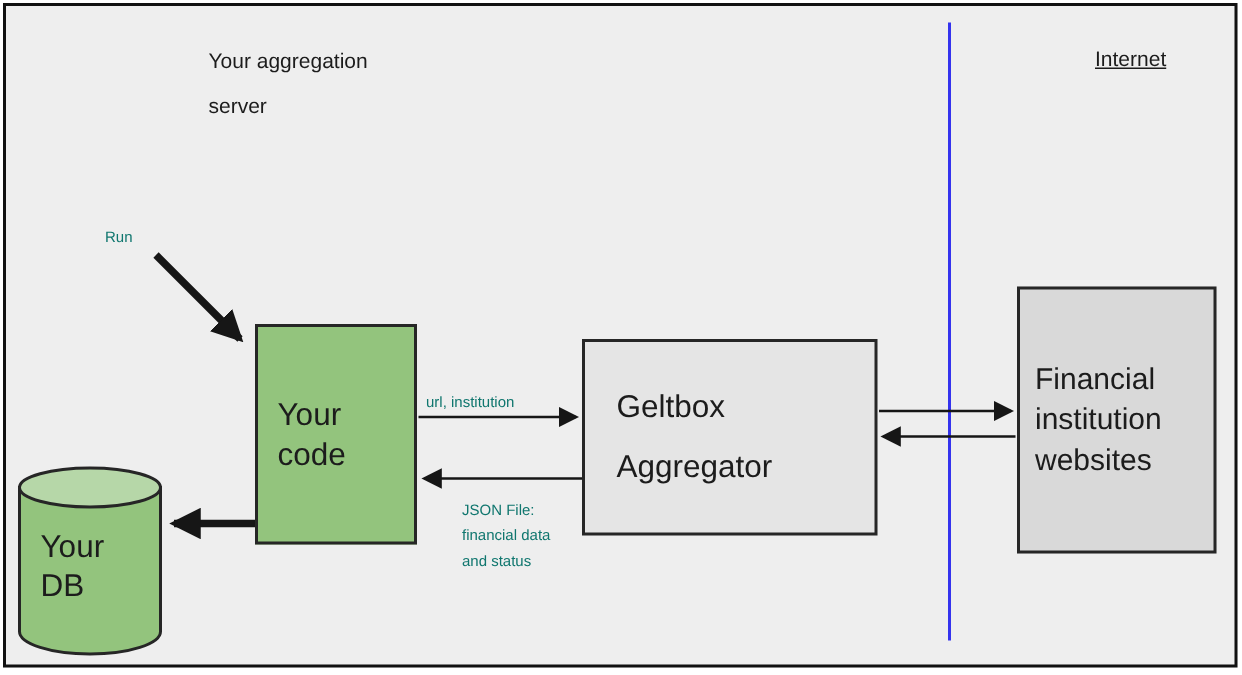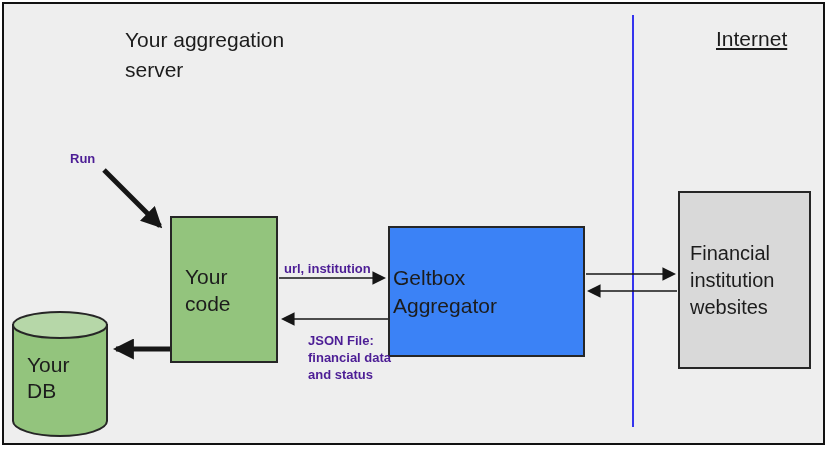--- a/index.html
+++ b/index.html
@@ -13,24 +13,25 @@
   }
   .frame {
     position: absolute;
     left: 2px; top: 2px;
     width: 819px; height: 439px;
     border: 2px solid #111111;
     background: #eeeeee;
   }
   .zone-title {
     position: absolute;
-    font-size: 21px;
+    font-size: 14px;
     line-height: 30px;
     white-space: pre-line;
     color: #1c1c1c;
+    margin-left: 14px;
   }
   #zone-title-left { left: 125px; top: 25px; }
   #zone-title-right { left: 716px; top: 24px; text-decoration: underline; }
   .separator {
     position: absolute;
     left: 632px; top: 15px;
     width: 2px; height: 412px;
     background: #3433ee;
   }
   .node {
@@ -45,23 +46,23 @@
   }
   #node-your-code {
     left: 170px; top: 216px;
     width: 108px; height: 147px;
     background: #93c47d;
     padding-left: 13px;
   }
   #node-geltbox {
     left: 388px; top: 226px;
     width: 197px; height: 131px;
-    background: #3b82f6;
-    padding-left: 3px;
-    line-height: 28px;
+    background: #e5e5e5;
+    padding-left: 21px;
+    line-height: 40px;
   }
   #node-financial {
     left: 678px; top: 191px;
     width: 133px; height: 178px;
     background: #d9d9d9;
     padding-left: 10px;
     font-size: 20px;
   }
   #db-shape {
     position: absolute;
@@ -70,25 +71,24 @@
   }
   #db-label {
     position: absolute;
     left: 27px; top: 352px;
     font-size: 21px;
     line-height: 26px;
     white-space: pre-line;
   }
   .small-label {
     position: absolute;
-    font-size: 13px;
+    font-size: 10px;
     line-height: 17px;
     white-space: pre-line;
-    color: #4c1d95;
-    font-weight: bold;
+    color: #0f766e;
   }
   #label-run { left: 70px; top: 150px; }
   #label-url { left: 284px; top: 260px; }
   #label-json { left: 308px; top: 332px; }
   #arrow-layer {
     position: absolute;
     left: 0; top: 0;
     pointer-events: none;
   }
 </style>

